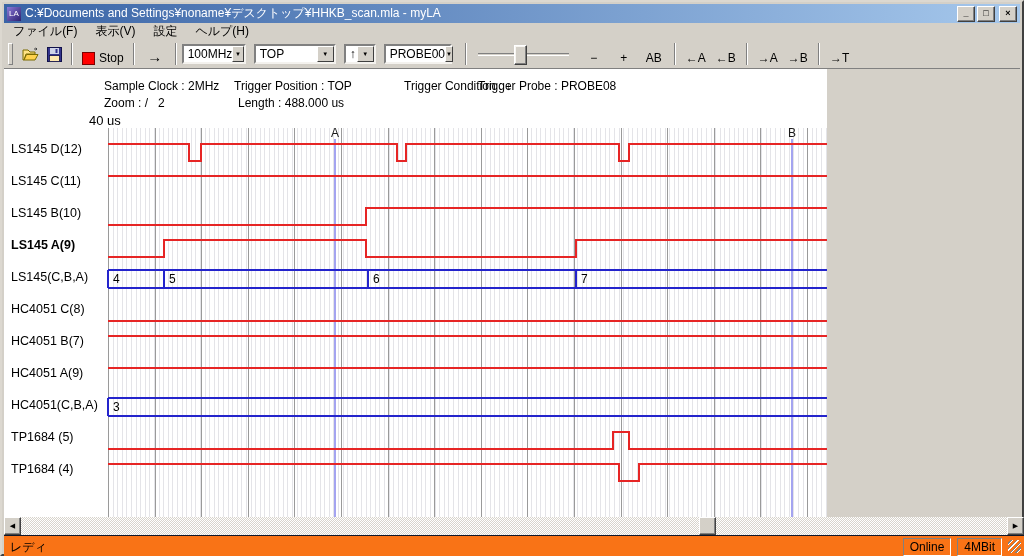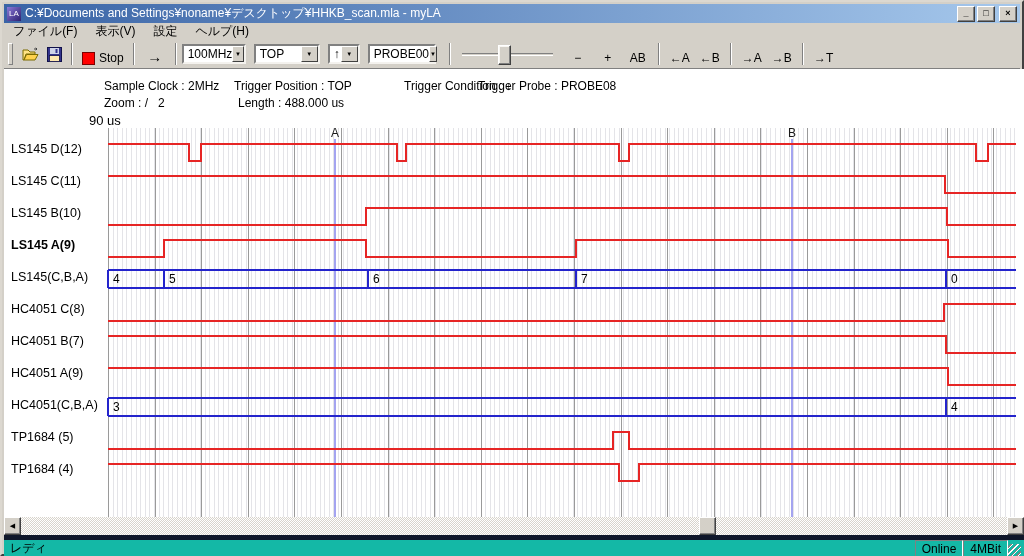--- a/index.html
+++ b/index.html
@@ -38,40 +38,40 @@
   .combo .arrow-btn{margin-left:auto;width:15px;align-self:stretch;background:#d4d0c8;
          border:1px solid;border-color:#fff #404040 #404040 #fff;font-size:6px;
          display:flex;align-items:center;justify-content:center;}
   .slider{width:95px;height:20px;position:relative;margin:0 8px 0 4px;flex:none;}
   .slider .track{position:absolute;left:2px;right:2px;top:9px;height:1px;
          border-top:1px solid #808080;border-bottom:1px solid #fff;}
   .slider .thumb{position:absolute;left:38px;top:1px;width:11px;height:18px;background:#d4d0c8;
          border:1px solid;border-color:#fff #404040 #404040 #fff;box-shadow:inset -1px -1px 0 #808080,inset 1px 1px 0 #f8f6f2;}
   .icon-btn{width:24px;height:22px;display:flex;align-items:center;justify-content:center;flex:none;}
   
-  .client{position:absolute;left:2px;top:67px;width:1020px;height:448px;background:#fff;overflow:hidden;}
+  .client{position:absolute;left:2px;top:67px;width:823px;height:448px;background:#fff;overflow:hidden;}
   .info{position:absolute;font-size:12px;white-space:pre;}
   .scale-label{position:absolute;left:85px;top:44px;font-size:13px;}
   .ch-label{position:absolute;left:7px;font-size:12.5px;white-space:nowrap;}
   .plot{position:absolute;left:104px;top:59px;width:908px;height:389px;
         background-image:repeating-linear-gradient(to right,#e4e4e8 0px,#e4e4e8 1px,transparent 1px,transparent 4.6px);}
   .plot svg{position:absolute;inset:0;overflow:visible;}
   
   .hscroll{position:absolute;left:2px;top:515px;width:1020px;height:18px;
         background-image:repeating-conic-gradient(#ffffff 0% 25%,#d8d4cc 0% 50%);background-size:2px 2px;}
   .scroll-btn{position:absolute;top:0;width:17px;height:18px;background:#d4d0c8;border:1px solid;
         border-color:#fff #404040 #404040 #fff;box-shadow:inset -1px -1px 0 #808080;
         font-size:7px;display:flex;align-items:center;justify-content:center;box-sizing:border-box;}
   .scroll-thumb{position:absolute;top:0;left:695px;width:17px;height:18px;background:#d4d0c8;border:1px solid;
         border-color:#fff #404040 #404040 #fff;box-shadow:inset -1px -1px 0 #808080;box-sizing:border-box;}
   
-  .statusbar{position:absolute;left:2px;top:533px;width:1020px;height:21px;background:#14b8a6;
-        border-top:5px solid #0f172a;font-size:12px;display:flex;align-items:flex-start;box-sizing:border-box;}
+  .statusbar{position:absolute;left:2px;top:533px;width:1020px;height:21px;background:#f97316;
+        border-top:1px solid #0f172a;font-size:12px;display:flex;align-items:flex-end;box-sizing:border-box;}
   .status-ready{margin-left:6px;flex:1;}
-  .status-panel{border:1px solid;border-color:#808080 #fff #fff #808080;padding:0 6px;
+  .status-panel{border:1px solid;border-color:#808080 #fff #fff #808080;padding:0 6px;margin-right:6px;
         height:16px;line-height:16px;}
   .resize-grip{width:13px;height:13px;margin:4px 3px 0 0;align-self:flex-start;
         background:repeating-linear-gradient(135deg,transparent 0 2px,#808080 2px 3px,#ffffff 3px 4px);}
 </style>
 </head>
 <body>
 
 <div class="window">
 
   <div class="titlebar">
@@ -111,21 +111,21 @@
       <span class="stop-square"></span>
       <span>Stop</span>
     </div>
     <div class="tb-sep"></div>
     <div class="tb-btn big">→</div>
     <div class="tb-sep"></div>
     <div class="combo" style="width:64px">
       <span>100MHz</span>
       <span class="arrow-btn">▼</span>
     </div>
-    <div class="combo" style="width:66px">
+    <div class="combo" style="width:82px">
       <span>TOP</span>
       <span class="arrow-btn">▼</span>
     </div>
     <div class="combo" style="width:32px">
       <span>↑</span>
       <span class="arrow-btn">▼</span>
     </div>
     <div class="combo" style="width:68px">
       <span>PROBE00</span>
       <span class="arrow-btn">▼</span>
@@ -148,21 +148,21 @@
     <div class="tb-btn">→T</div>
   </div>
 
   <div class="client">
     <span class="info" style="left:100px;top:10px;">Sample Clock : 2MHz</span>
     <span class="info" style="left:100px;top:27px;">Zoom : /   2</span>
     <span class="info" style="left:230px;top:10px;">Trigger Position : TOP</span>
     <span class="info" style="left:234px;top:27px;">Length : 488.000 us</span>
     <span class="info" style="left:384px;top:10px;margin-left:16px;">Trigger Condition : ↓</span>
     <span class="info" style="left:474px;top:10px;">Trigger Probe : PROBE08</span>
-    <span class="scale-label">90 us</span>
+    <span class="scale-label">40 us</span>
     <div id="channel-labels">
         <div class="ch-label" style="top: 73px;">LS145 D(12)</div>
         <div class="ch-label" style="top: 105px;">LS145 C(11)</div>
         <div class="ch-label" style="top: 137px;">LS145 B(10)</div>
         <div class="ch-label" style="top: 169px; font-weight: bold;">LS145 A(9)</div>
         <div class="ch-label" style="top: 201px;">LS145(C,B,A)</div>
         <div class="ch-label" style="top: 233px;">HC4051 C(8)</div>
         <div class="ch-label" style="top: 265px;">HC4051 B(7)</div>
         <div class="ch-label" style="top: 297px;">HC4051 A(9)</div>
         <div class="ch-label" style="top: 329px;">HC4051(C,B,A)</div>

